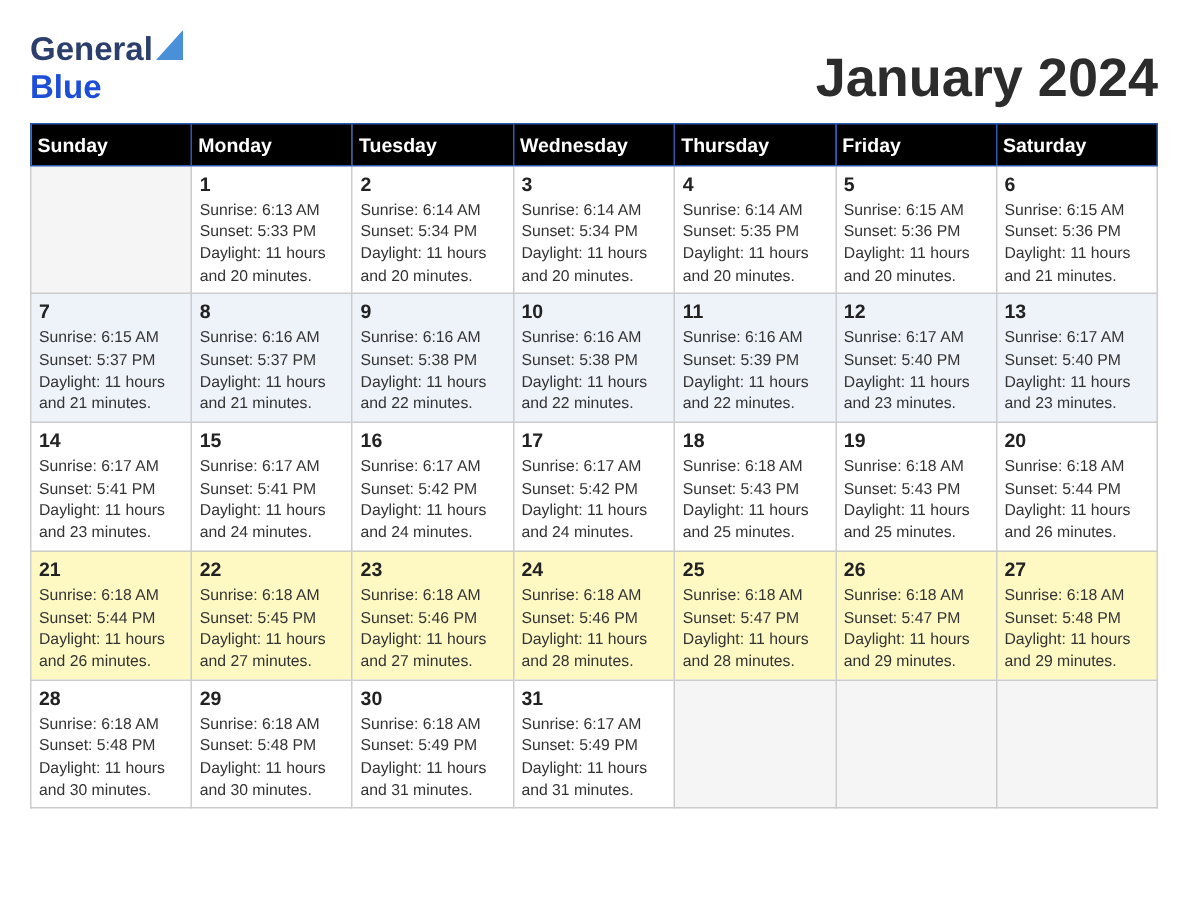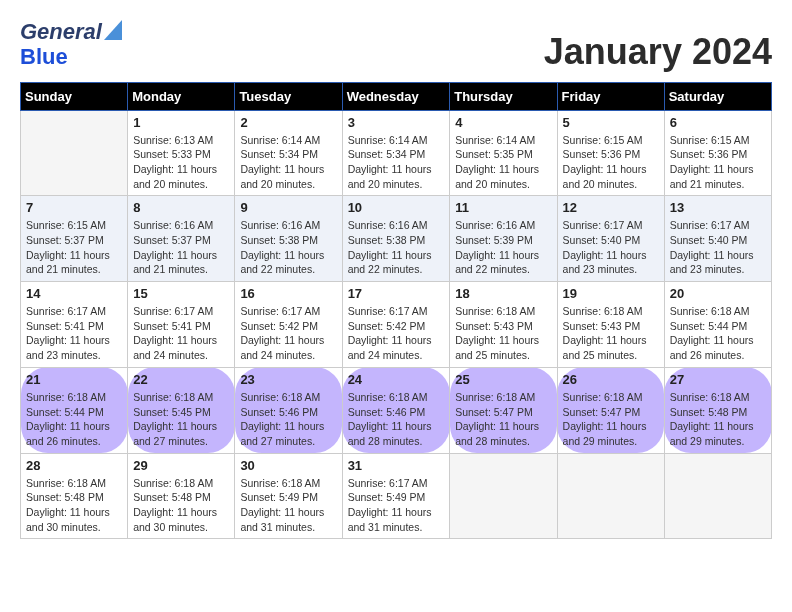--- a/index.html
+++ b/index.html
@@ -79,34 +79,34 @@
       font-size: 10.5px;
       color: #333;
       line-height: 1.4;
     }
     .calendar tr:nth-child(odd) td:not(.empty) {
       background: #fff;
     }
     .week-row-1 td { background: #fff; }
     .week-row-2 td { background: #eef2f9; }
     .week-row-3 td { background: #fff; }
-    .week-row-4 td { background: #c4b5fd; border-radius: 27px; }
+    .week-row-4 td { background: #fef9c3; }
     .week-row-5 td { background: #fff; }
     .week-row-1 td.empty,
     .week-row-2 td.empty,
     .week-row-3 td.empty,
     .week-row-4 td.empty,
     .week-row-5 td.empty { background: #f5f5f5; }
   </style>
 </head>
 <body>
 
 <div class="header">
   <div class="logo">
-    <div style="display:flex;align-items:center;gap:0;font-style:italic;">
+    <div style="display:flex;align-items:center;gap:0;">
       <span class="logo-text">General</span>
       <span style="display:inline-block;margin-left:2px;vertical-align:middle;">
         <svg width="18" height="20" viewBox="0 0 18 20">
           <polygon points="0,20 18,20 18,0" fill="#4a90d9"></polygon>
         </svg>
       </span>
     </div>
     <div style="display:flex;align-items:center;">
       <span style="font-size:22px;font-weight:bold;color:#1d4ed8;">Blue</span>
     </div>

